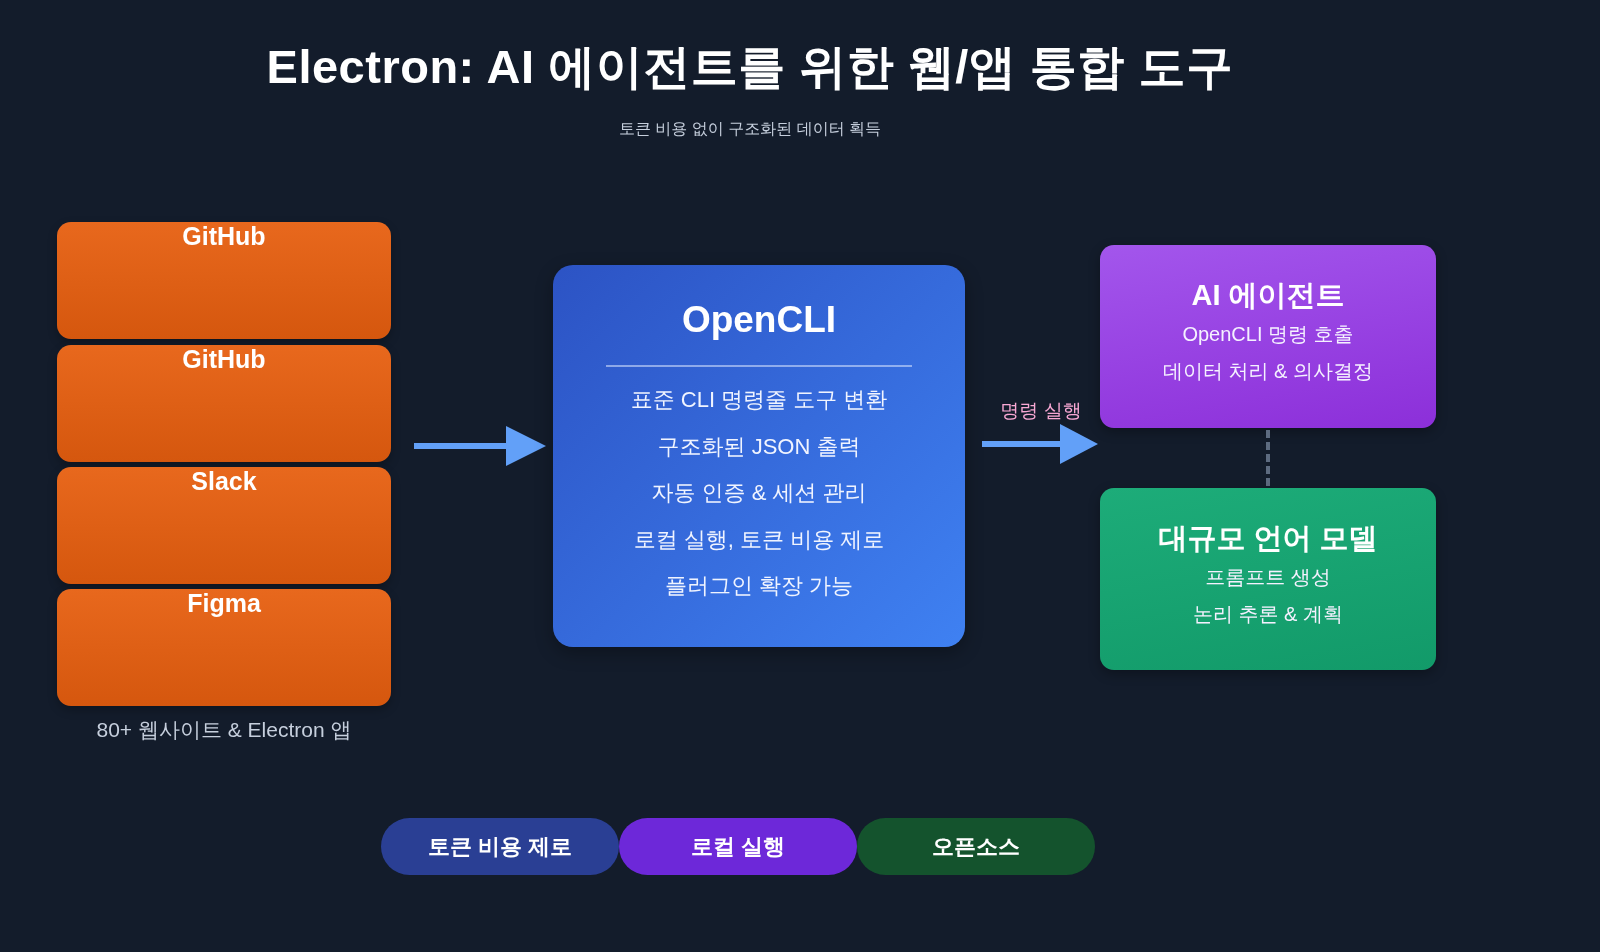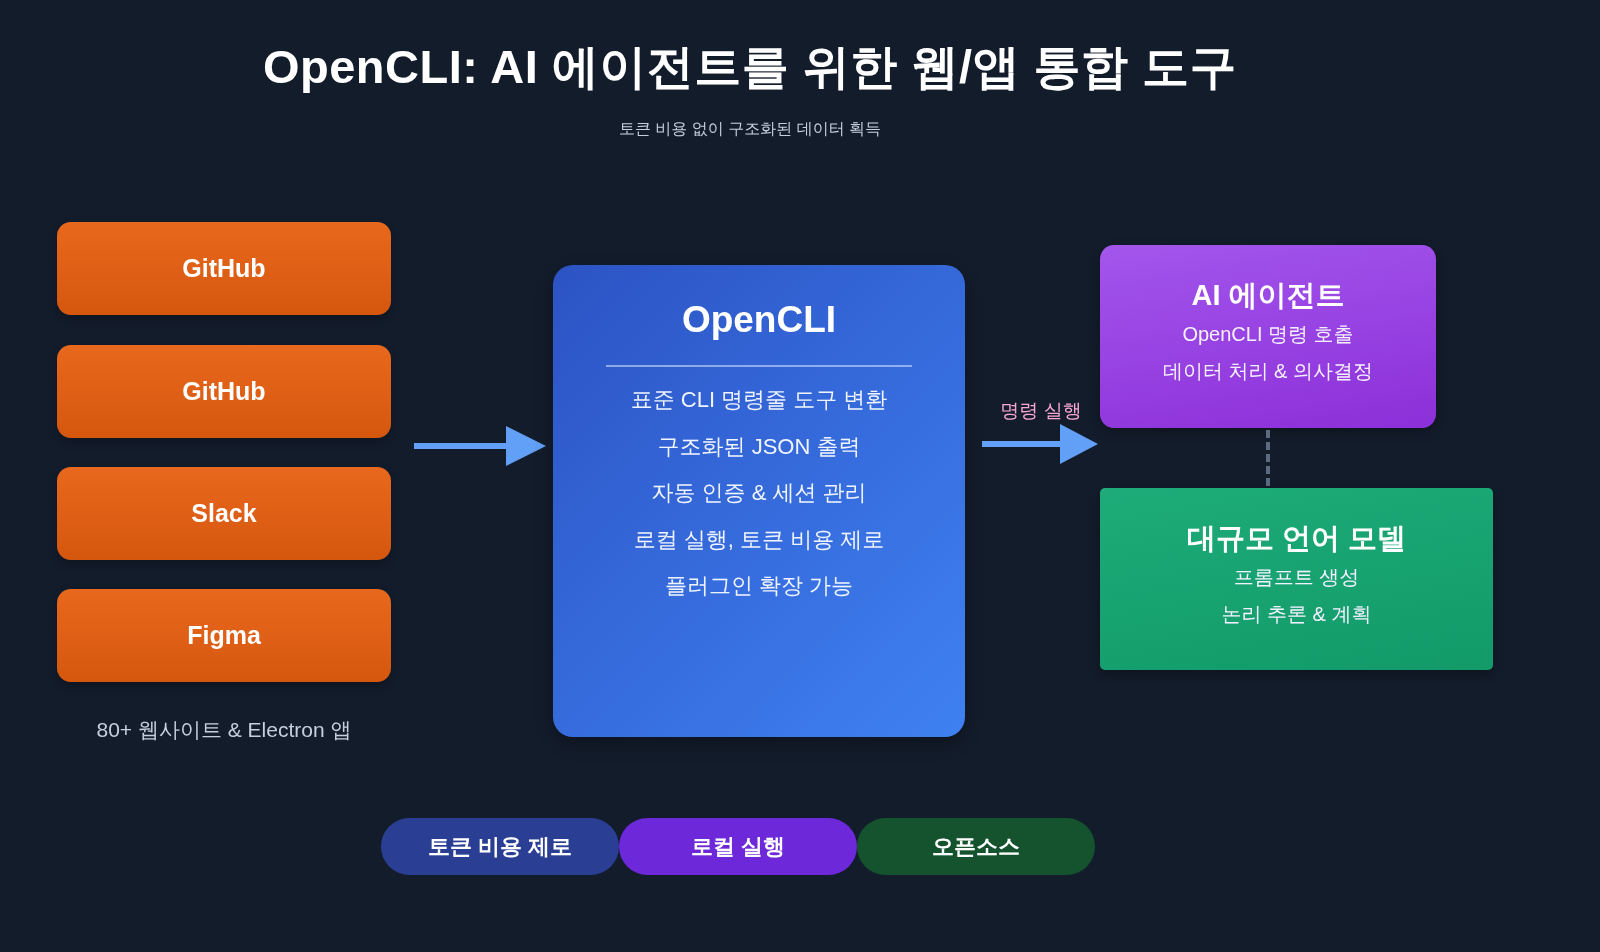--- a/index.html
+++ b/index.html
@@ -13,35 +13,35 @@
   }
   .abs { position: absolute; }
 
   
   .header { left: 0; top: 36px; width: 1500px; text-align: center; }
   .title { font-size: 47px; font-weight: 700; color: #ffffff; letter-spacing: 0.5px; }
   .subtitle { margin-top: 20px; font-size: 16px; color: #c6cfdd; font-weight: 400; }
 
   
   .source-box {
-    left: 57px; width: 334px; height: 93px;
+    left: 57px; width: 334px; height: 117px;
     background: linear-gradient(180deg, #e8681d 0%, #d5570e 100%);
     border-radius: 14px;
-    display: flex; align-items: center; justify-content: center;
+    display: flex; justify-content: center;
     font-size: 25px; font-weight: 700; color: #ffffff;
     box-shadow: 0 4px 10px rgba(0,0,0,0.25);
   }
   .sources-caption {
     left: 37px; top: 716px; width: 374px; text-align: center;
     font-size: 21px; color: #c6cfdd;
   }
 
   
   .core-box {
-    left: 553px; top: 265px; width: 412px; height: 472px;
+    left: 553px; top: 265px; width: 412px; height: 382px;
     background: linear-gradient(135deg, #2c53c4 0%, #3f81f2 100%);
     border-radius: 20px;
     text-align: center;
     box-shadow: 0 6px 18px rgba(0,0,0,0.3);
   }
   .core-title { margin-top: 34px; font-size: 37px; font-weight: 700; color: #ffffff; }
   .core-divider {
     width: 306px; height: 2px; margin: 24px auto 10px auto;
     background: rgba(220,232,255,0.55); border: none;
   }
@@ -54,23 +54,23 @@
   }
 
   
   .agent-box {
     left: 1100px; top: 245px; width: 336px; height: 183px;
     background: linear-gradient(170deg, #a356ec 0%, #8c2fd9 100%);
     border-radius: 14px; text-align: center;
     box-shadow: 0 4px 12px rgba(0,0,0,0.3);
   }
   .llm-box {
-    left: 1100px; top: 488px; width: 393px; height: 182px;
+    left: 1100px; top: 488px; width: 336px; height: 182px;
     background: linear-gradient(170deg, #1dac79 0%, #129a69 100%);
-    border-radius: 5px; text-align: center;
+    border-radius: 14px; text-align: center;
     box-shadow: 0 4px 12px rgba(0,0,0,0.3);
   }
   .side-box-title { margin-top: 31px; font-size: 29px; font-weight: 700; color: #ffffff; }
   .side-box-line { font-size: 20px; color: #f5f1ff; line-height: 36.5px; }
   .side-box-line:first-of-type { margin-top: 13px; }
 
   .dashed-connector {
     left: 1266px; top: 430px; width: 0; height: 56px;
     border-left: 4px dashed #5d6b80;
   }
@@ -80,21 +80,21 @@
   .badge {
     width: 238px; height: 57px; border-radius: 29px;
     display: flex; align-items: center; justify-content: center;
     font-size: 22px; font-weight: 700; color: #ffffff;
   }
 </style>
 </head>
 <body>
 
 <div class="abs header">
-  <div class="title">OpenCLI: AI 에이전트를 위한 웹/앱 통합 도구</div>
+  <div class="title">Electron: AI 에이전트를 위한 웹/앱 통합 도구</div>
   <div class="subtitle">토큰 비용 없이 구조화된 데이터 획득</div>
 </div>
 
 <div class="abs source-box" style="top:222px">
   <span>GitHub</span>
 </div>
 <div class="abs source-box" style="top:345px">
   <span>GitHub</span>
 </div>
 <div class="abs source-box" style="top:467px">

